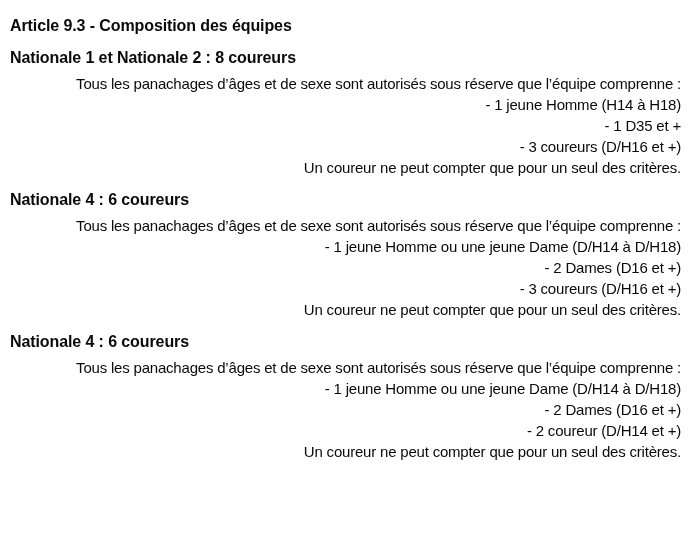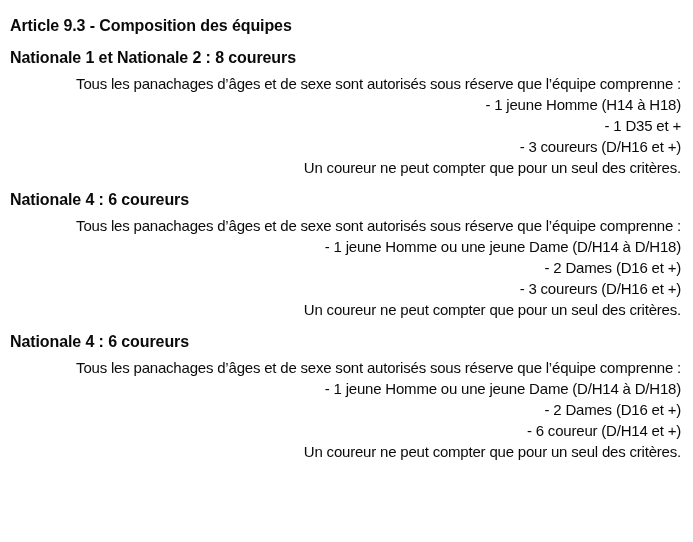--- a/index.html
+++ b/index.html
@@ -68,17 +68,17 @@
     <p class="body-line">- 2 Dames (D16 et +)</p>
     <p class="body-line">- 3 coureurs (D/H16 et +)</p>
     <p class="body-line">Un coureur ne peut compter que pour un seul des critères.</p>
   </section>
 
   <section>
     <h2 class="section-heading">Nationale 4 : 6 coureurs</h2>
     <p class="body-line">Tous les panachages d’âges et de sexe sont autorisés sous réserve que l’équipe comprenne :</p>
     <p class="body-line">- 1 jeune Homme ou une jeune Dame (D/H14 à D/H18)</p>
     <p class="body-line">- 2 Dames (D16 et +)</p>
-    <p class="body-line">- 6 coureur (D/H14 et +)</p>
+    <p class="body-line">- 2 coureur (D/H14 et +)</p>
     <p class="body-line">Un coureur ne peut compter que pour un seul des critères.</p>
   </section>
 
 </div>
 
 </body></html>

